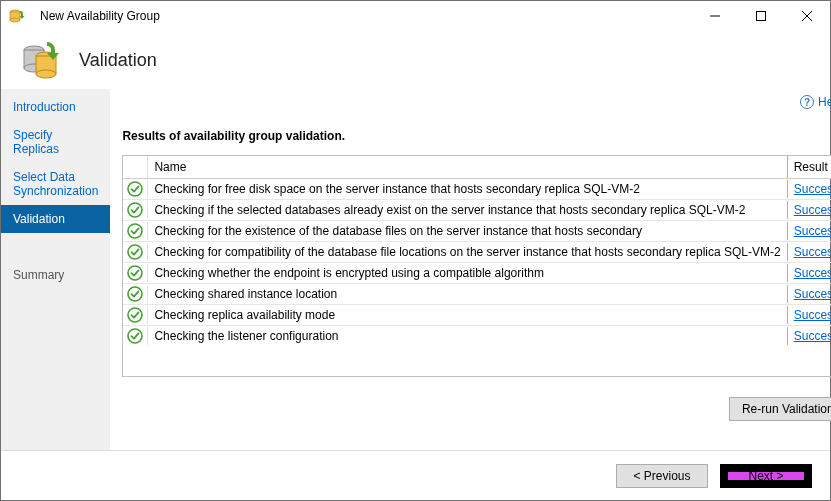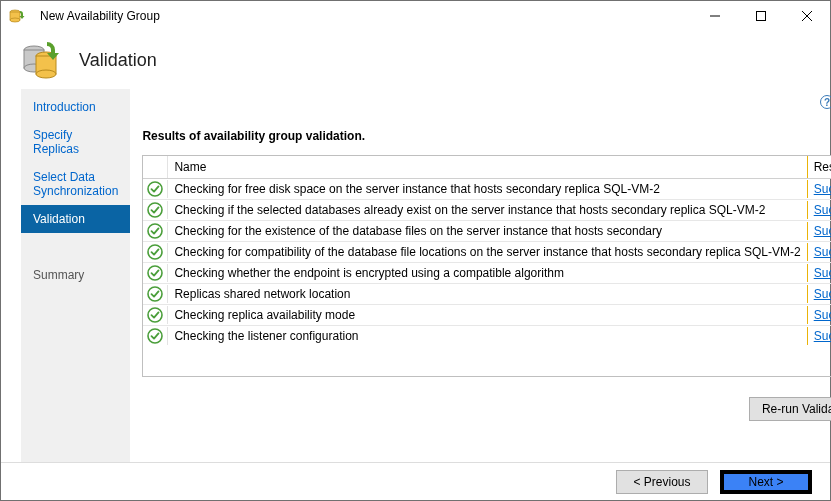--- a/index.html
+++ b/index.html
@@ -7,21 +7,21 @@
   .window { width: 831px; height: 501px; border: 1px solid #707070; background: #fff; display: flex; flex-direction: column; position: relative; }
   .titlebar { height: 30px; display: flex; align-items: center; padding-left: 8px; }
   .titlebar .title-text { margin-left: 15px; }
   .title-icon svg { display: block; }
   .win-controls { margin-left: auto; display: flex; height: 100%; }
   .win-btn { width: 46px; display: flex; align-items: center; justify-content: center; }
   .win-btn svg { display: block; }
   .header { height: 58px; display: flex; align-items: center; padding-left: 18px; gap: 16px; }
   .header h1 { font-size: 18px; font-weight: 400; margin: 0; color: #222; }
   .big-icon svg { display: block; }
-  .body { flex: 1; display: flex; min-height: 0; padding-left: 20px; }
+  .body { flex: 1; display: flex; min-height: 0; }
   .sidebar { width: 228px; background: #f0f0f0; display: flex; flex-direction: column; padding-top: 4px; }
   .nav-item { padding: 7px 12px; color: #0066cc; cursor: pointer; }
   .nav-item.active { background: #0a64a4; color: #fff; }
   .nav-item.disabled { color: #555; cursor: default; margin-top: 28px; }
   .main { flex: 1; display: flex; flex-direction: column; padding: 0 12px 10px 12px; position: relative; }
   .help { position: absolute; right: 16px; top: 6px; color: #0066cc; display: flex; align-items: center; gap: 4px; cursor: pointer; }
   .help-icon { width: 14px; height: 14px; border: 1px solid #3a7ab8; border-radius: 50%; display: flex; align-items: center; justify-content: center; font-size: 10px; color: #3a7ab8; font-weight: bold; }
   .subtitle { font-weight: bold; margin-top: 40px; margin-bottom: 12px; font-size: 12px; }
   .grid { border: 1px solid #bfbfbf; }
   .grid-header { display: flex; background: #fff; border-bottom: 1px solid #d0d0d0; }
@@ -32,22 +32,22 @@
   .grid-row { display: flex; align-items: center; border-bottom: 1px solid #e7e7e7; min-height: 20px; }
   .grid-row:last-of-type { border-bottom: none; }
   .grid-row .col-icon { display: flex; align-items: center; justify-content: center; height: 20px; }
   .grid-row .col-name { padding: 2px 6px; white-space: nowrap; overflow: hidden; text-overflow: ellipsis; }
   .grid-row .col-result { padding: 2px 6px; }
   .grid-row .col-result a { color: #0066cc; text-decoration: underline; cursor: pointer; }
   .grid-padding { height: 30px; }
   .success-icon { width: 16px; height: 16px; }
   .rerun-row { display: flex; justify-content: flex-end; margin-top: 20px; }
   .btn { min-width: 86px; height: 24px; padding: 0 12px; background: #e1e1e1; border: 1px solid #adadad; font-family: inherit; font-size: 12px; cursor: pointer; display: inline-flex; align-items: center; justify-content: center; }
-  .btn.primary { border: 4px solid #000000; background: #3b82f6; }
-  .footer { height: 38px; border-top: 1px solid #ddd; display: flex; align-items: center; justify-content: flex-end; gap: 12px; padding-right: 18px; padding-left: 18px; background: #fff; }
+  .btn.primary { border: 8px solid #000000; background: #d946ef; }
+  .footer { height: 50px; border-top: 1px solid #ddd; display: flex; align-items: center; justify-content: flex-end; gap: 12px; padding-right: 18px; padding-left: 18px; background: #fff; }
   .footer .btn { min-width: 92px; }
 </style>
 </head>
 <body>
 
 <div class="window">
 
   <div class="titlebar">
     <span class="title-icon">
       <svg width="16" height="16" viewBox="0 0 16 16">
@@ -167,21 +167,21 @@
               <div class="col-name">Checking whether the endpoint is encrypted using a compatible algorithm</div>
               <div class="col-result"><a>Success</a></div>
             </div>
             <div class="grid-row">
               <div class="col-icon">
                 <svg class="success-icon" viewBox="0 0 16 16">
                   <circle cx="8" cy="8" r="7" fill="#fff" stroke="#4a9e3a" stroke-width="1.6"></circle>
                   <path d="M4.5 8.2 L7 10.6 L11.5 5.4" fill="none" stroke="#4a9e3a" stroke-width="1.8" stroke-linecap="round" stroke-linejoin="round"></path>
                 </svg>
               </div>
-              <div class="col-name">Replicas shared network location</div>
+              <div class="col-name">Checking shared instance location</div>
               <div class="col-result"><a>Success</a></div>
             </div>
             <div class="grid-row">
               <div class="col-icon">
                 <svg class="success-icon" viewBox="0 0 16 16">
                   <circle cx="8" cy="8" r="7" fill="#fff" stroke="#4a9e3a" stroke-width="1.6"></circle>
                   <path d="M4.5 8.2 L7 10.6 L11.5 5.4" fill="none" stroke="#4a9e3a" stroke-width="1.8" stroke-linecap="round" stroke-linejoin="round"></path>
                 </svg>
               </div>
               <div class="col-name">Checking replica availability mode</div>

